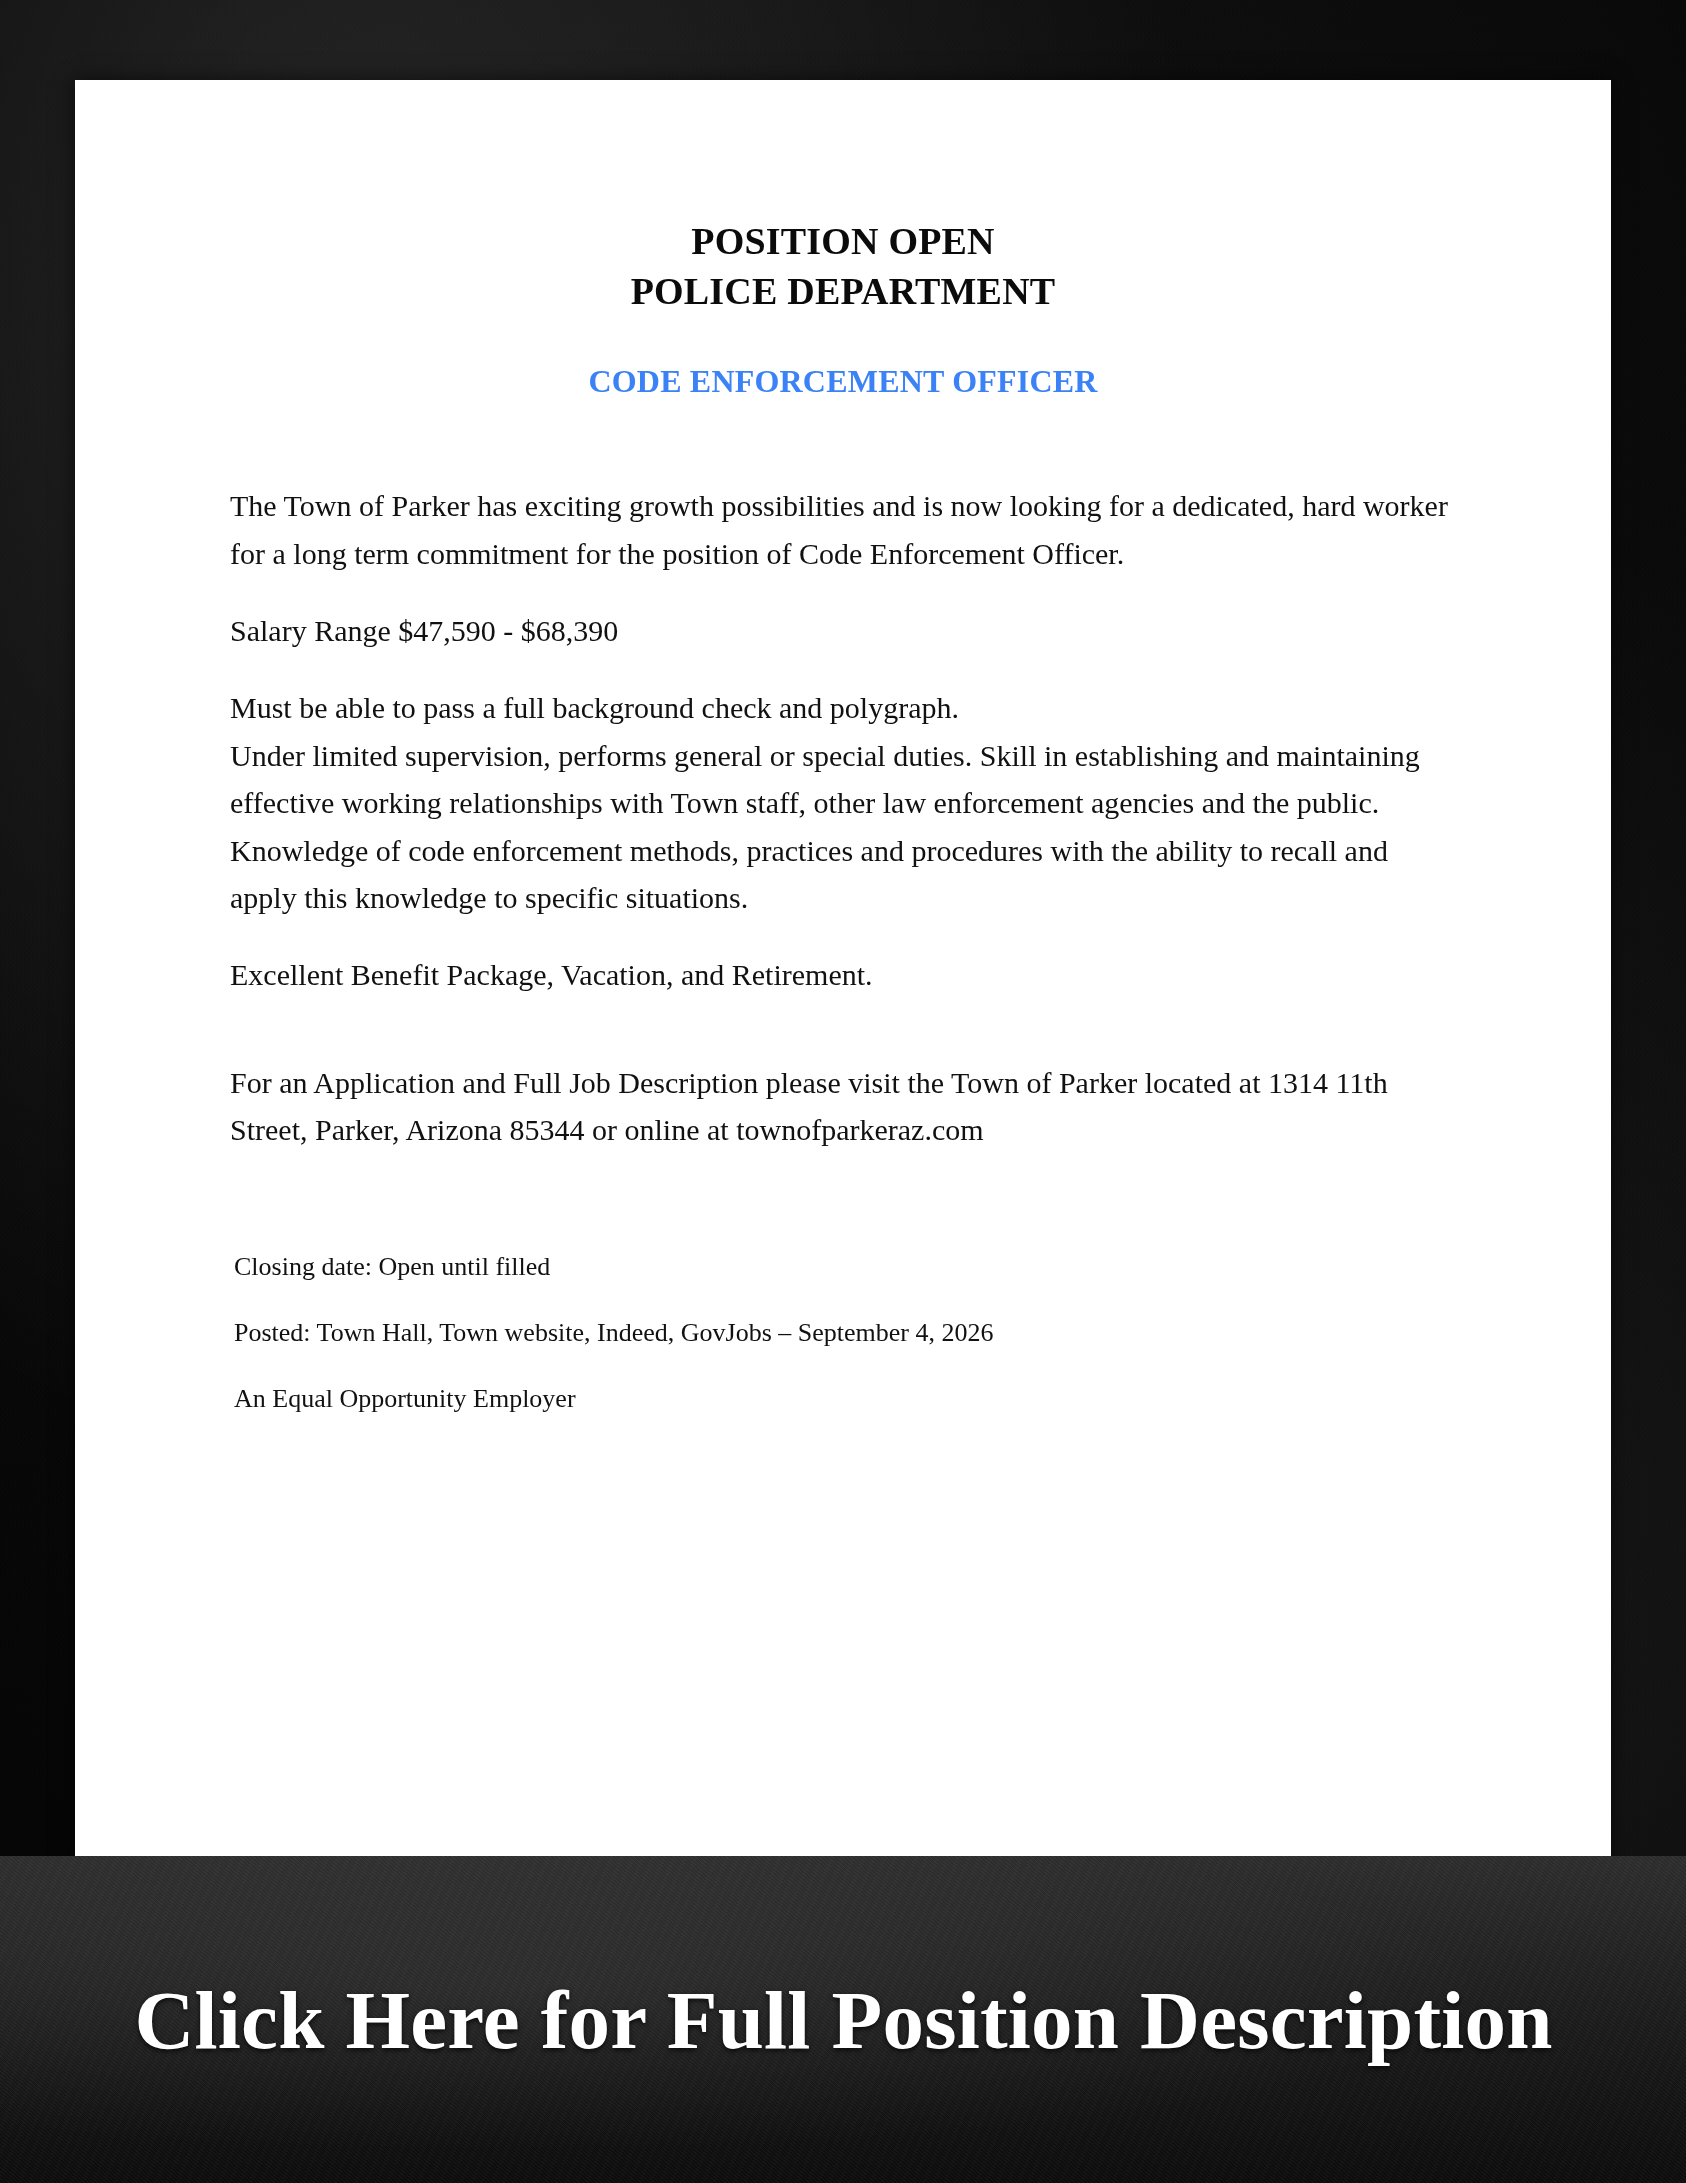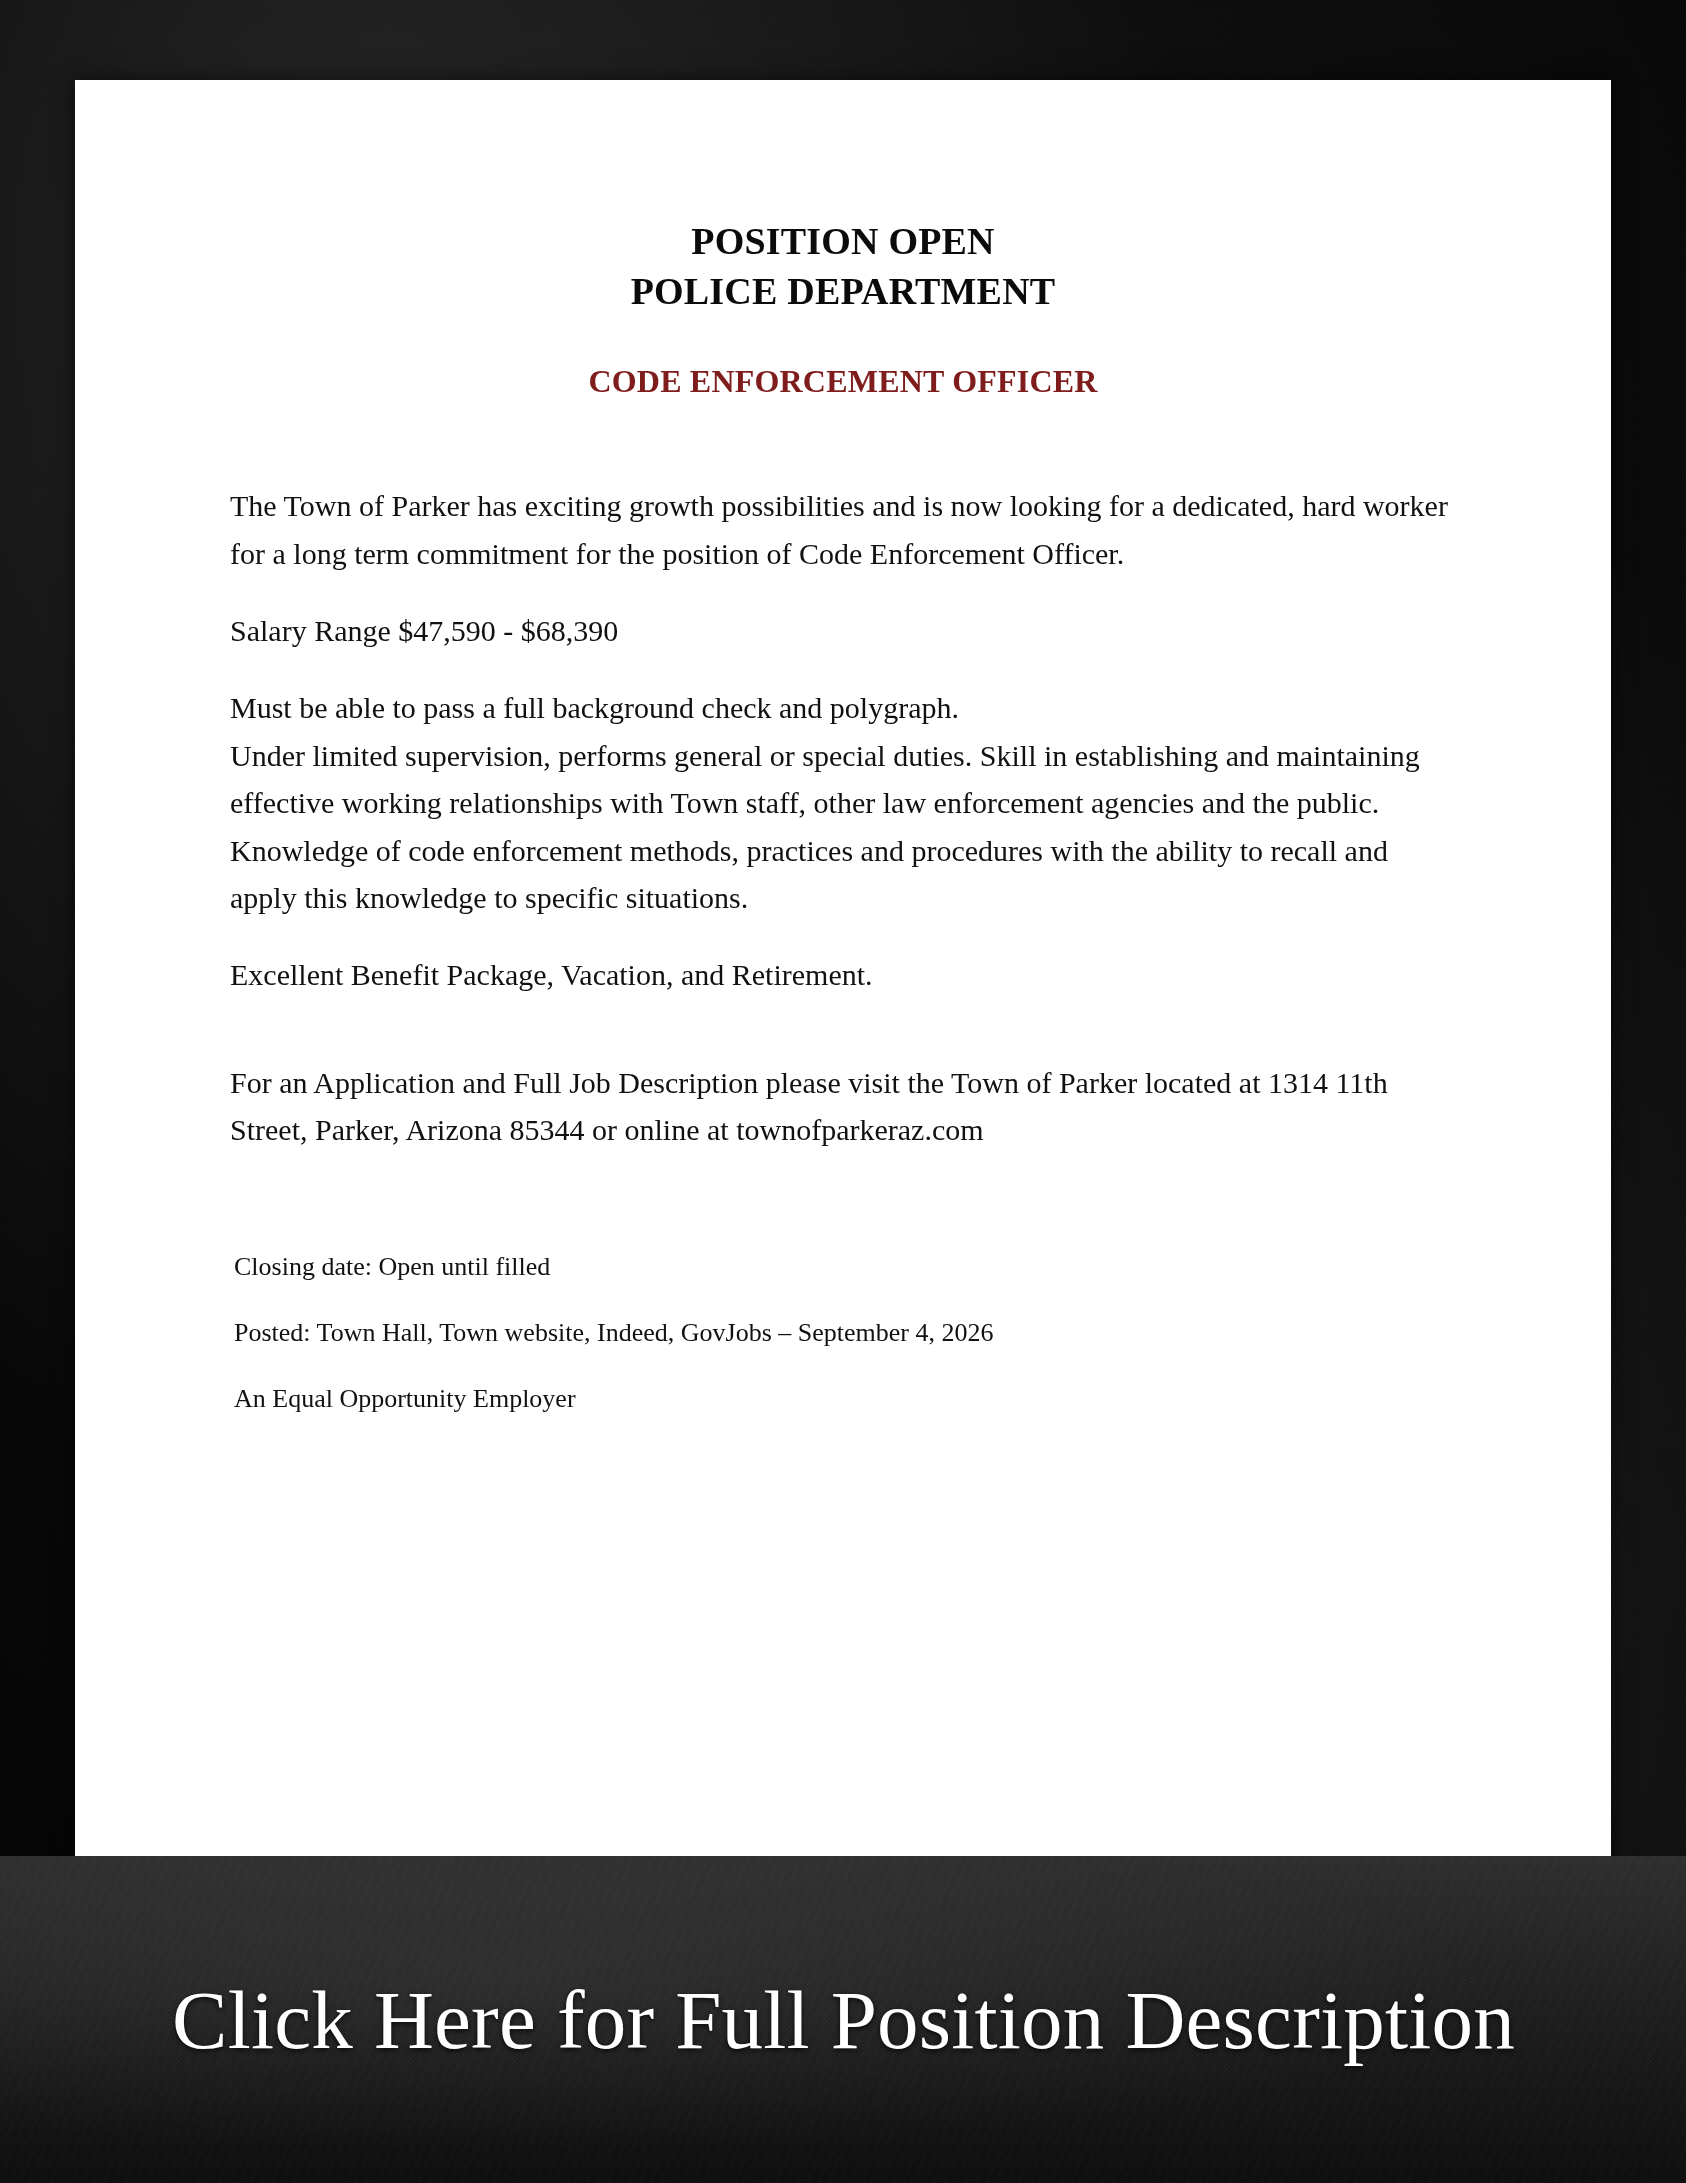--- a/index.html
+++ b/index.html
@@ -50,21 +50,21 @@
     font-size: 38px;
     line-height: 1.32;
     color: #0b0b0b;
     letter-spacing: 0.2px;
   }
 
   .subheading {
     text-align: center;
     font-weight: bold;
     font-size: 32px;
-    color: #7f1d1d;
+    color: #3b82f6;
     margin-top: 47px;
     letter-spacing: 0.2px;
   }
 
   .body-block {
     margin-top: 82px;
     font-size: 30px;
     line-height: 1.58;
     color: #111111;
   }
@@ -105,21 +105,21 @@
     justify-content: center;
     background-color: #1a1a1a;
     background-image:
       radial-gradient(ellipse at 30% 40%, rgba(255,255,255,0.06) 0%, rgba(255,255,255,0) 60%),
       repeating-linear-gradient(41deg, rgba(255,255,255,0.03) 0px, rgba(255,255,255,0.03) 1px, rgba(0,0,0,0.03) 1px, rgba(0,0,0,0.03) 2.9px),
       linear-gradient(180deg, #2e2e2e 0%, #1b1b1b 55%, #0d0d0d 100%);
   }
 
   #cta-text {
     font-family: "Liberation Serif", serif;
-    font-weight: normal;
+    font-weight: bold;
     font-size: 83px;
     color: #ffffff;
     letter-spacing: 0.2px;
     text-shadow: 0 1.5px 4.9px rgba(0,0,0,0.8);
     cursor: pointer;
     white-space: nowrap;
   }
 </style>
 </head>
 <body>

